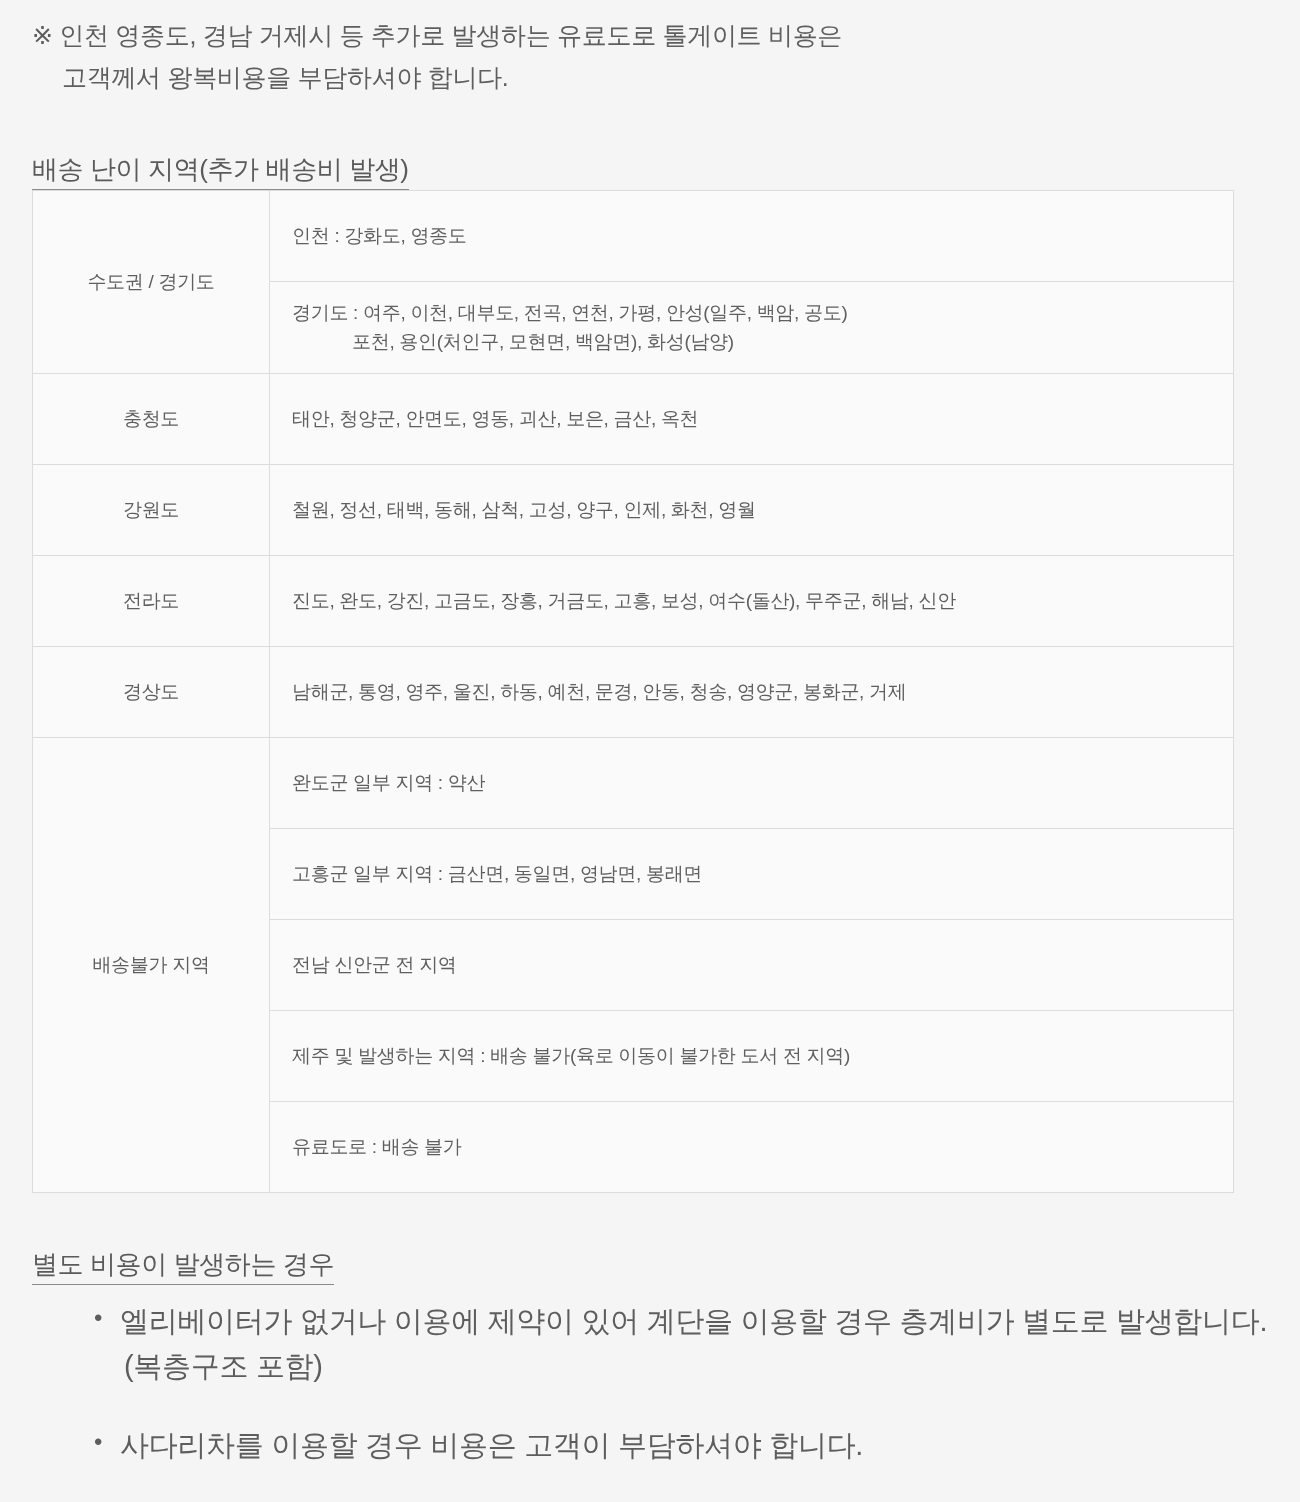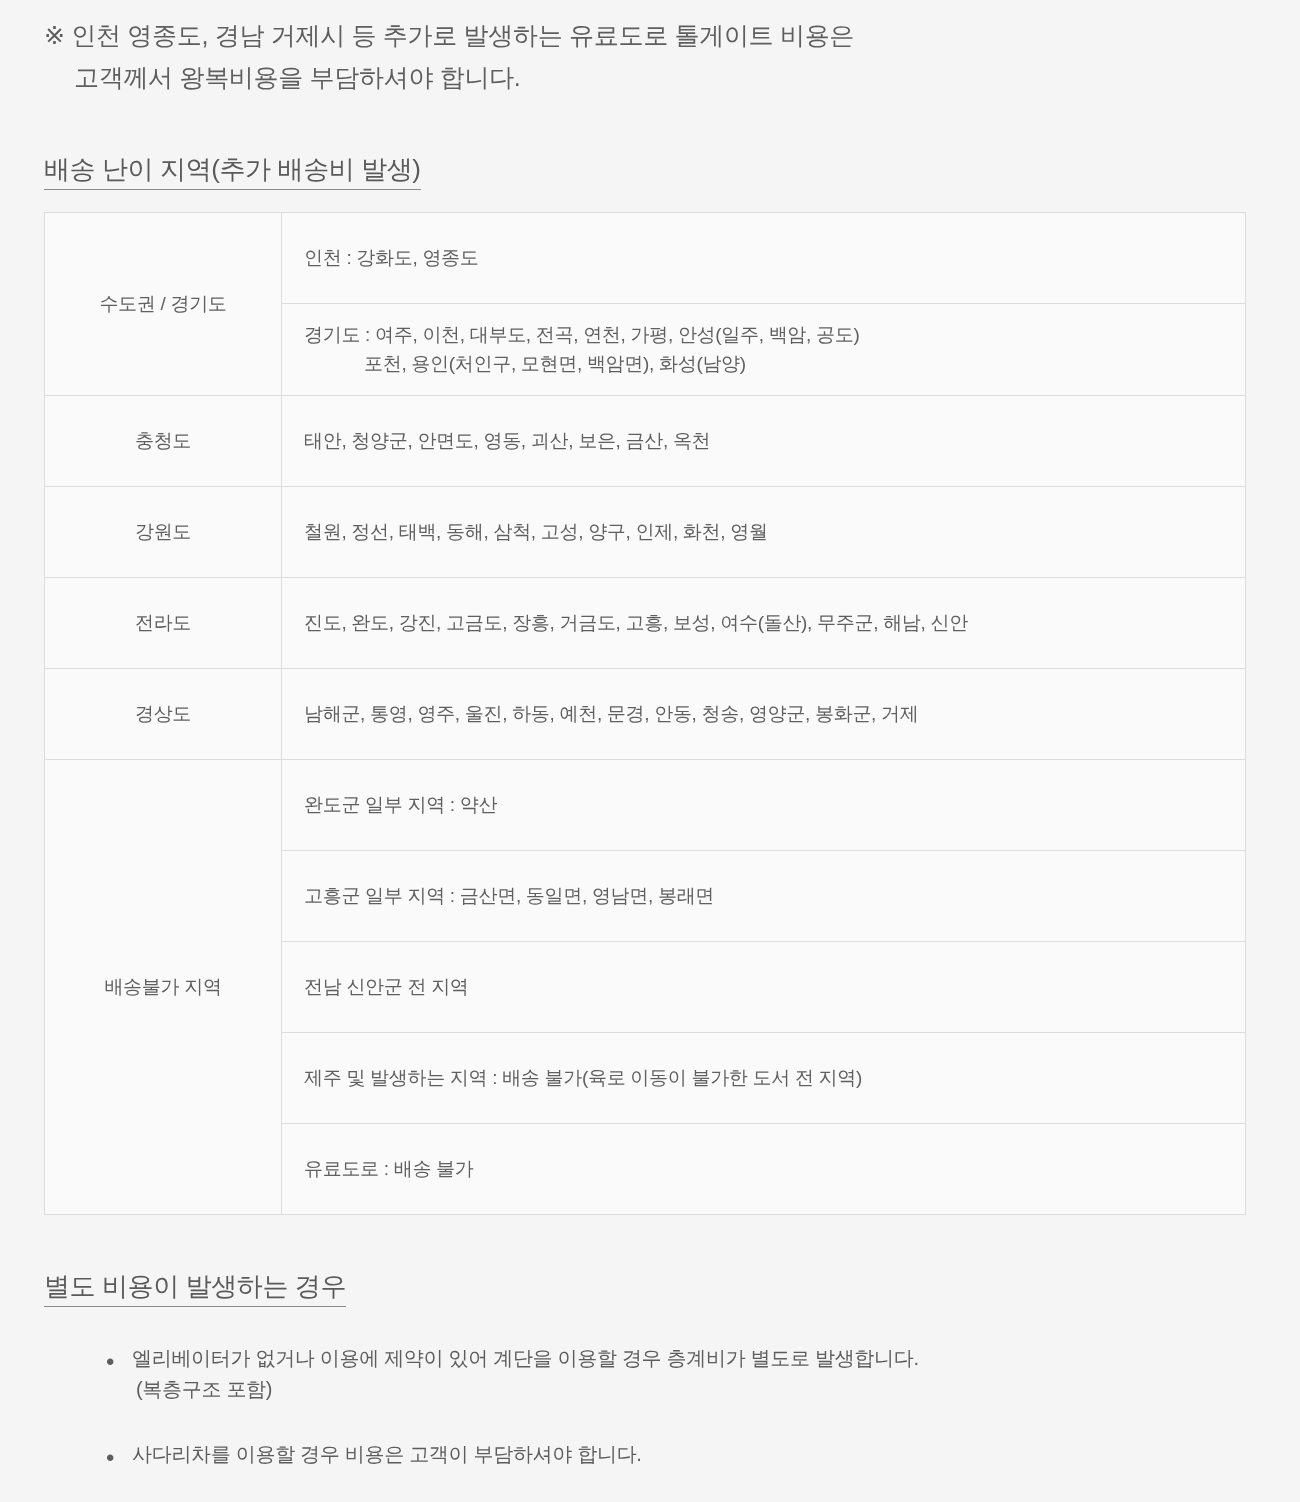--- a/index.html
+++ b/index.html
@@ -10,42 +10,41 @@
   body {
     width: 1300px;
     min-height: 1502px;
     font-family: "Liberation Sans", "DejaVu Sans", sans-serif;
     color: #5a5a5a;
     -webkit-font-smoothing: antialiased;
   }
   .page {
     width: 1300px;
     box-sizing: border-box;
-    padding: 0 44px;
+    padding: 0 32px;
   }
 
   
   .notice {
     padding-top: 14px;
     font-size: 25px;
     line-height: 1.68;
     color: #5e5e5e;
     letter-spacing: -0.3px;
   }
   .notice .line2 {
     padding-left: 30px;
   }
 
   
   .section-heading {
     font-size: 26px;
     color: #5a5a5a;
     letter-spacing: -0.4px;
     margin-top: 54px;
-    margin-bottom: 22px;
     display: inline-block;
     border-bottom: 1px solid #8b8b8b;
     padding-bottom: 2px;
   }
   .heading-wrap { display: block; }
 
   
   table.region-table {
     border-collapse: collapse;
     width: 1202px;
@@ -76,21 +75,21 @@
   td.tall { height: 58px; }
 
   
   ul.cost-list {
     list-style: none;
     margin: 14px 0 0 0;
     padding: 0 0 0 62px;
   }
   ul.cost-list li {
     position: relative;
-    font-size: 20px;
+    font-size: 29px;
     line-height: 1.55;
     color: #5d5d5d;
     letter-spacing: -0.3px;
     margin-bottom: 34px;
     padding-left: 26px;
   }
   ul.cost-list li:before {
     content: "\2022";
     position: absolute;
     left: 0;

